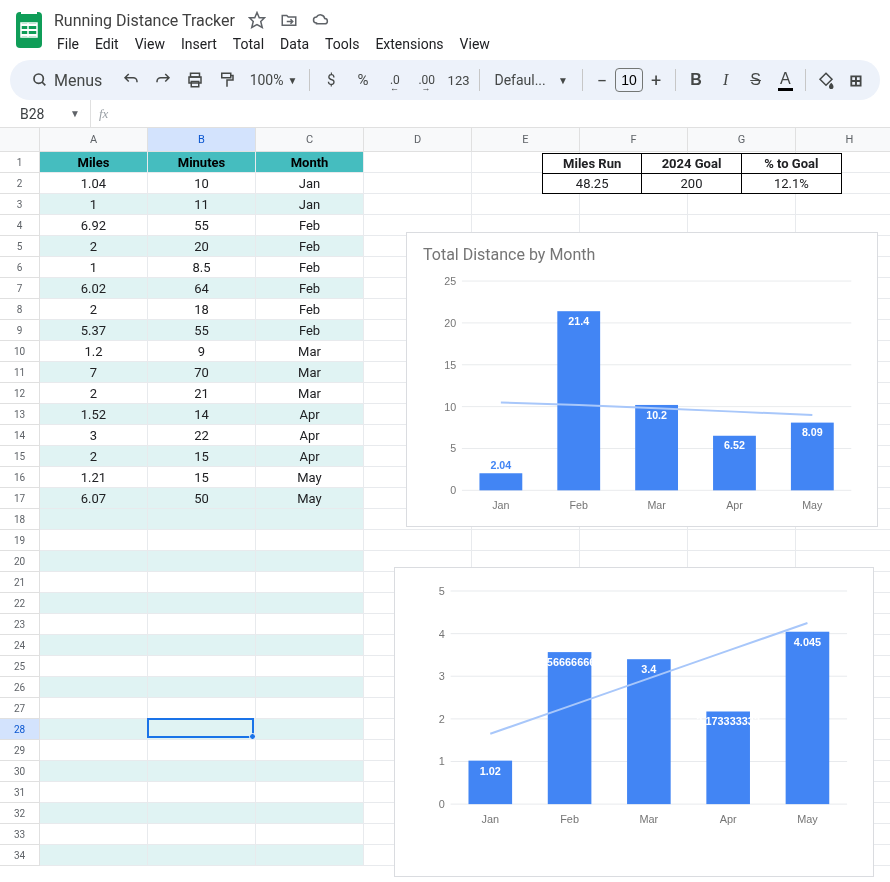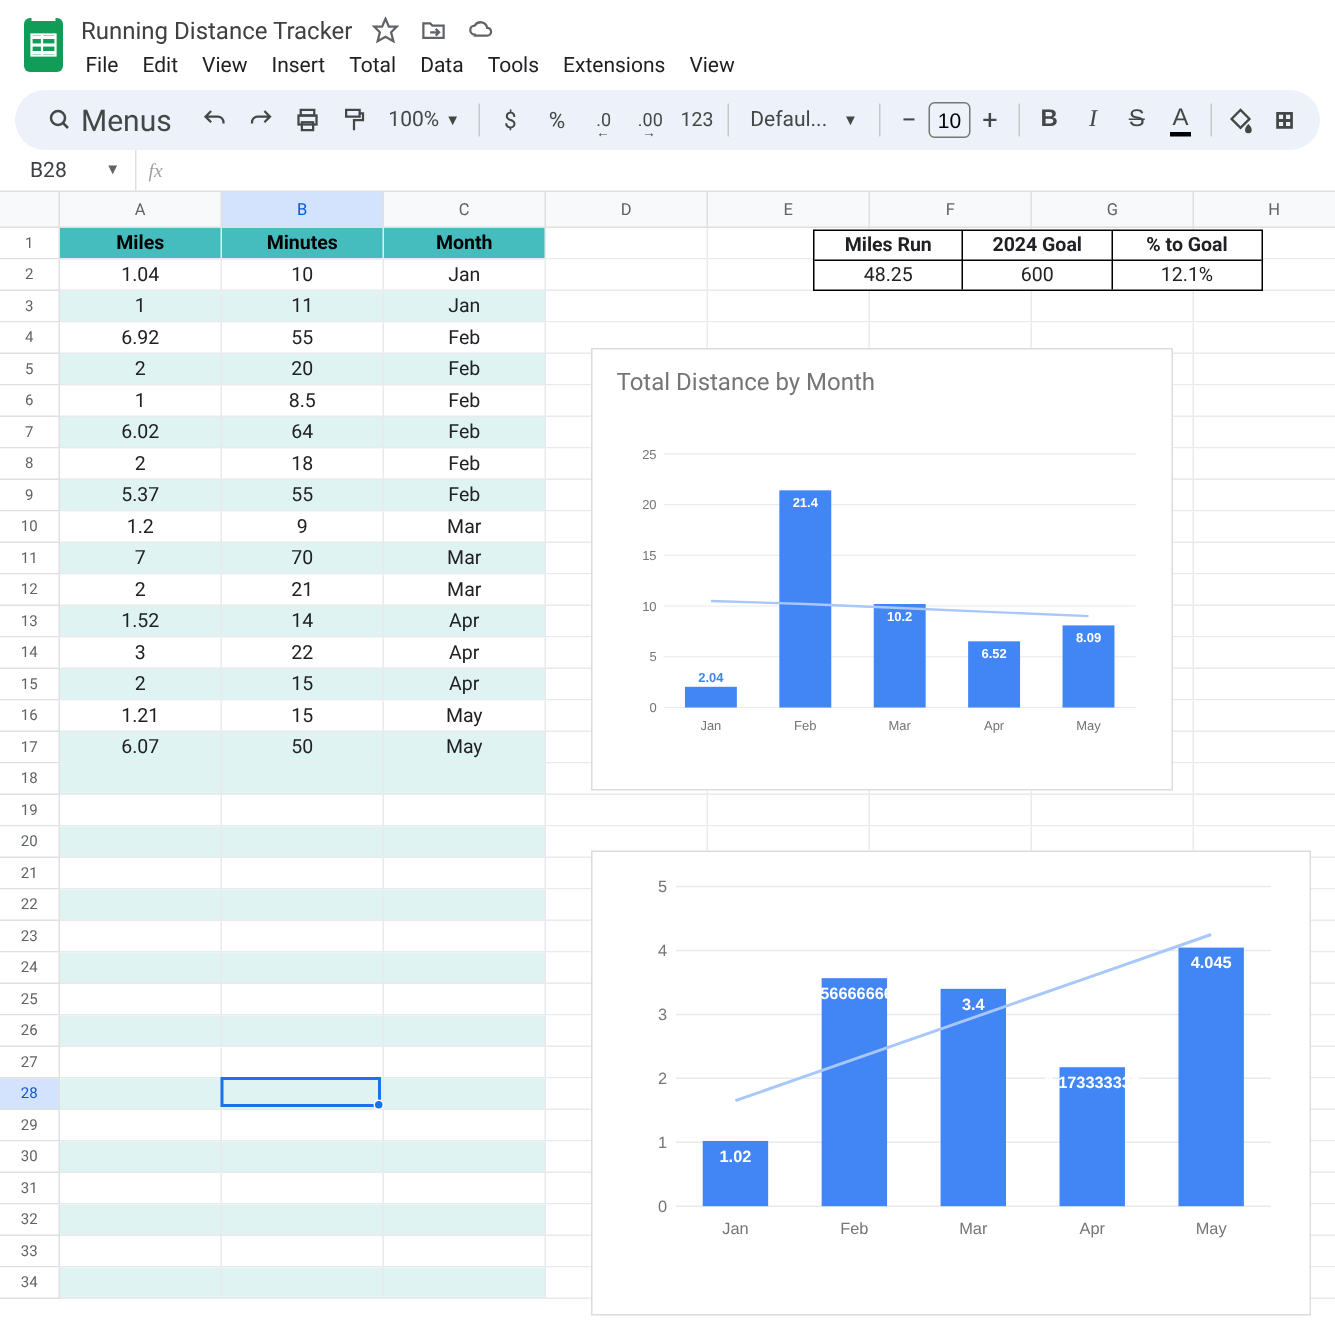--- a/index.html
+++ b/index.html
@@ -27,21 +27,21 @@
 
   .toolbar {
     display: flex; align-items: center; gap: 2px; padding: 4px 10px;
     background: #edf2fa; margin: 0 10px; border-radius: 24px; height: 40px;
   }
   .search-chip {
     display: flex; align-items: center; gap: 6px;
     background: transparent; border: none; padding: 6px 12px;
     border-radius: 18px;
     color: #444746;
-    font-size: 20px;
+    font-size: 16px;
   }
   .tool-btn {
     width: 30px; height: 30px; display: flex; align-items: center; justify-content: center;
     border-radius: 4px; color: #444746; cursor: pointer; font-size: 15px;
   }
   .tool-sep { width: 1px; height: 22px; background: #c7c7c7; margin: 0 4px; }
   .zoom-select { display:flex; align-items:center; gap:4px; padding: 0 6px; font-size: 14px; color:#444746;}
   .font-select { display:flex; align-items:center; gap:6px; padding: 0 8px; font-size: 14px; color:#444746; width: 90px; justify-content: space-between;}
   .size-box { display:flex; align-items:center; }
   .size-input { width: 28px; height:24px; border:1px solid #747775; border-radius:4px; text-align:center; font-size:14px; background:transparent; }
@@ -618,25 +618,25 @@
         </div>
         <div class="sel-box" id="selbox" style="left: 107px; top: 566px; width: 107px; height: 20px;">
           <div class="sel-handle"></div>
         </div>
 
       <div class="summary-box" id="summary" style="left: 502px; top: 1px; width: 300px;">
         <div class="summary-h">Miles Run</div>
         <div class="summary-h">2024 Goal</div>
         <div class="summary-h" style="border-right:none">% to Goal</div>
         <div class="summary-v">48.25</div>
-        <div class="summary-v">600</div>
+        <div class="summary-v">200</div>
         <div class="summary-v">12.1%</div>
       </div>
 
-      <div class="chart-box" id="chart1" style="left: 354px; top: 80px; width: 388px; height: 295px;">
+      <div class="chart-box" id="chart1" style="left: 366px; top: 80px; width: 472px; height: 295px;">
         <div class="chart-title">Total Distance by Month</div>
         <svg class="chart-svg" id="svg1" viewBox="0 0 450 250" height="250">
             <line x1="40" y1="225" x2="440" y2="225" stroke="#e8eaed"></line>
             <text x="34" y="229" text-anchor="end" font-size="11" fill="#757575">0</text>
             <line x1="40" y1="182" x2="440" y2="182" stroke="#e8eaed"></line>
             <text x="34" y="186" text-anchor="end" font-size="11" fill="#757575">5</text>
             <line x1="40" y1="139" x2="440" y2="139" stroke="#e8eaed"></line>
             <text x="34" y="143" text-anchor="end" font-size="11" fill="#757575">10</text>
             <line x1="40" y1="96" x2="440" y2="96" stroke="#e8eaed"></line>
             <text x="34" y="100" text-anchor="end" font-size="11" fill="#757575">15</text>

